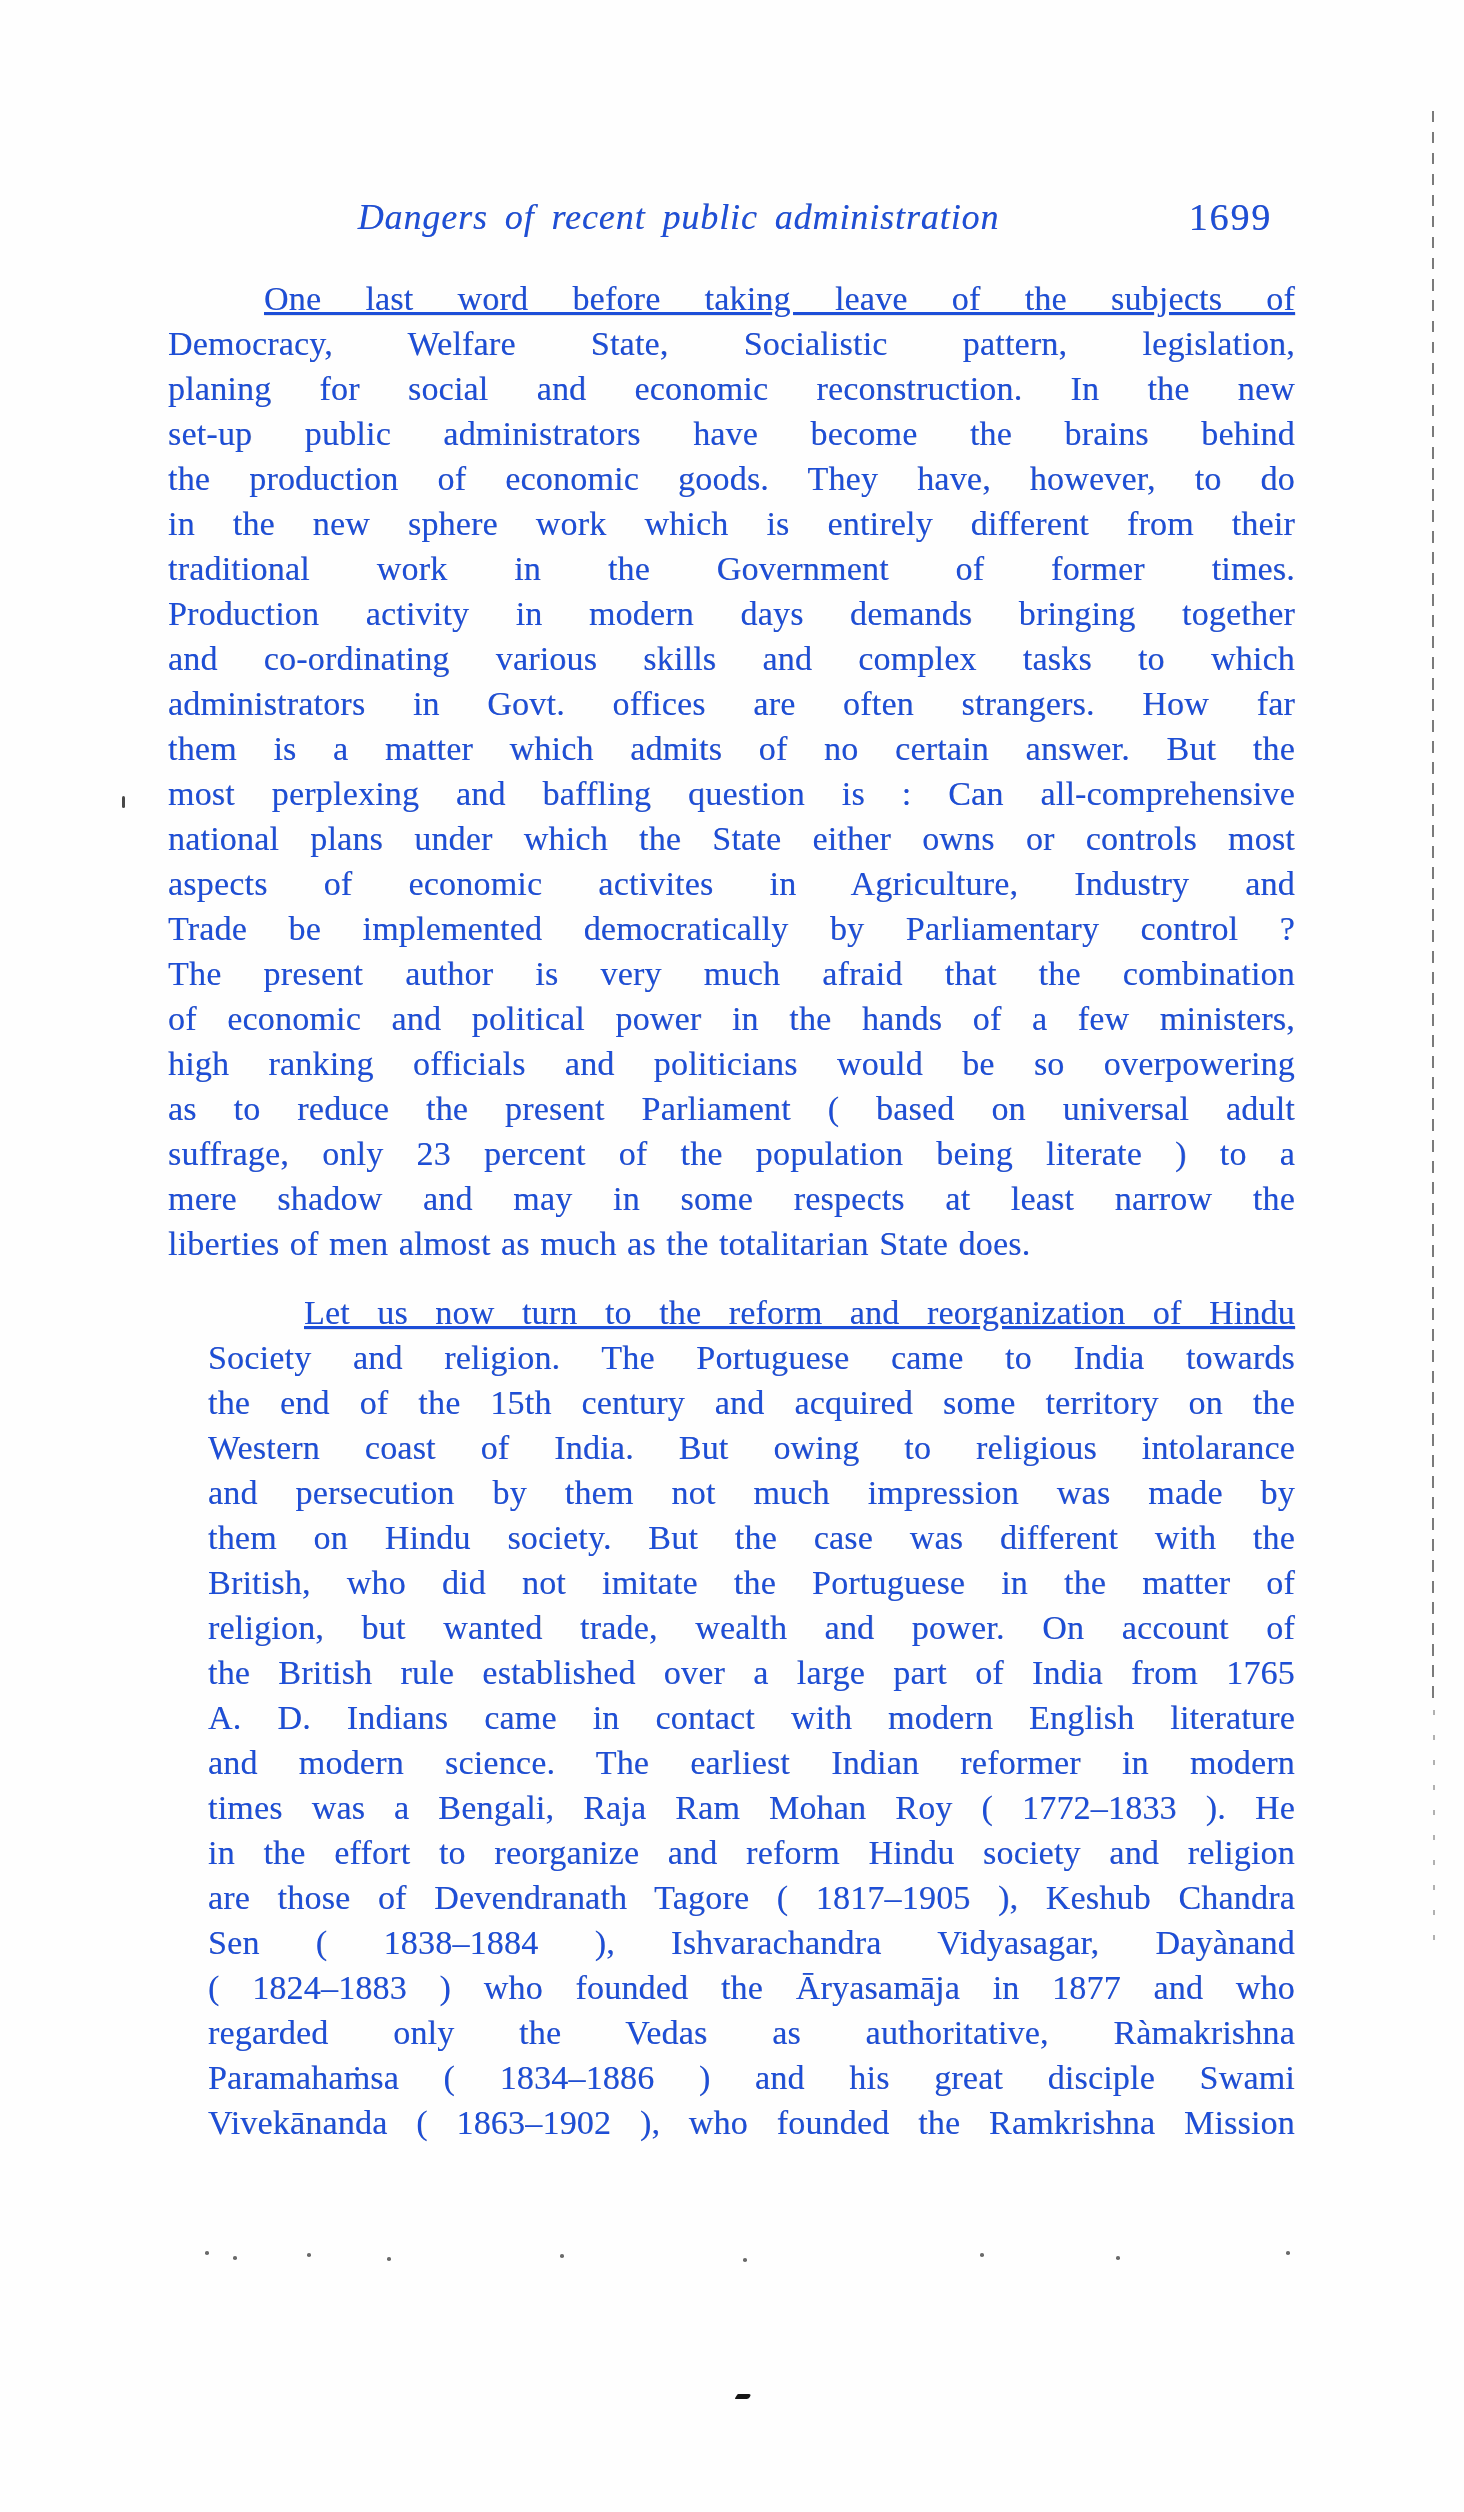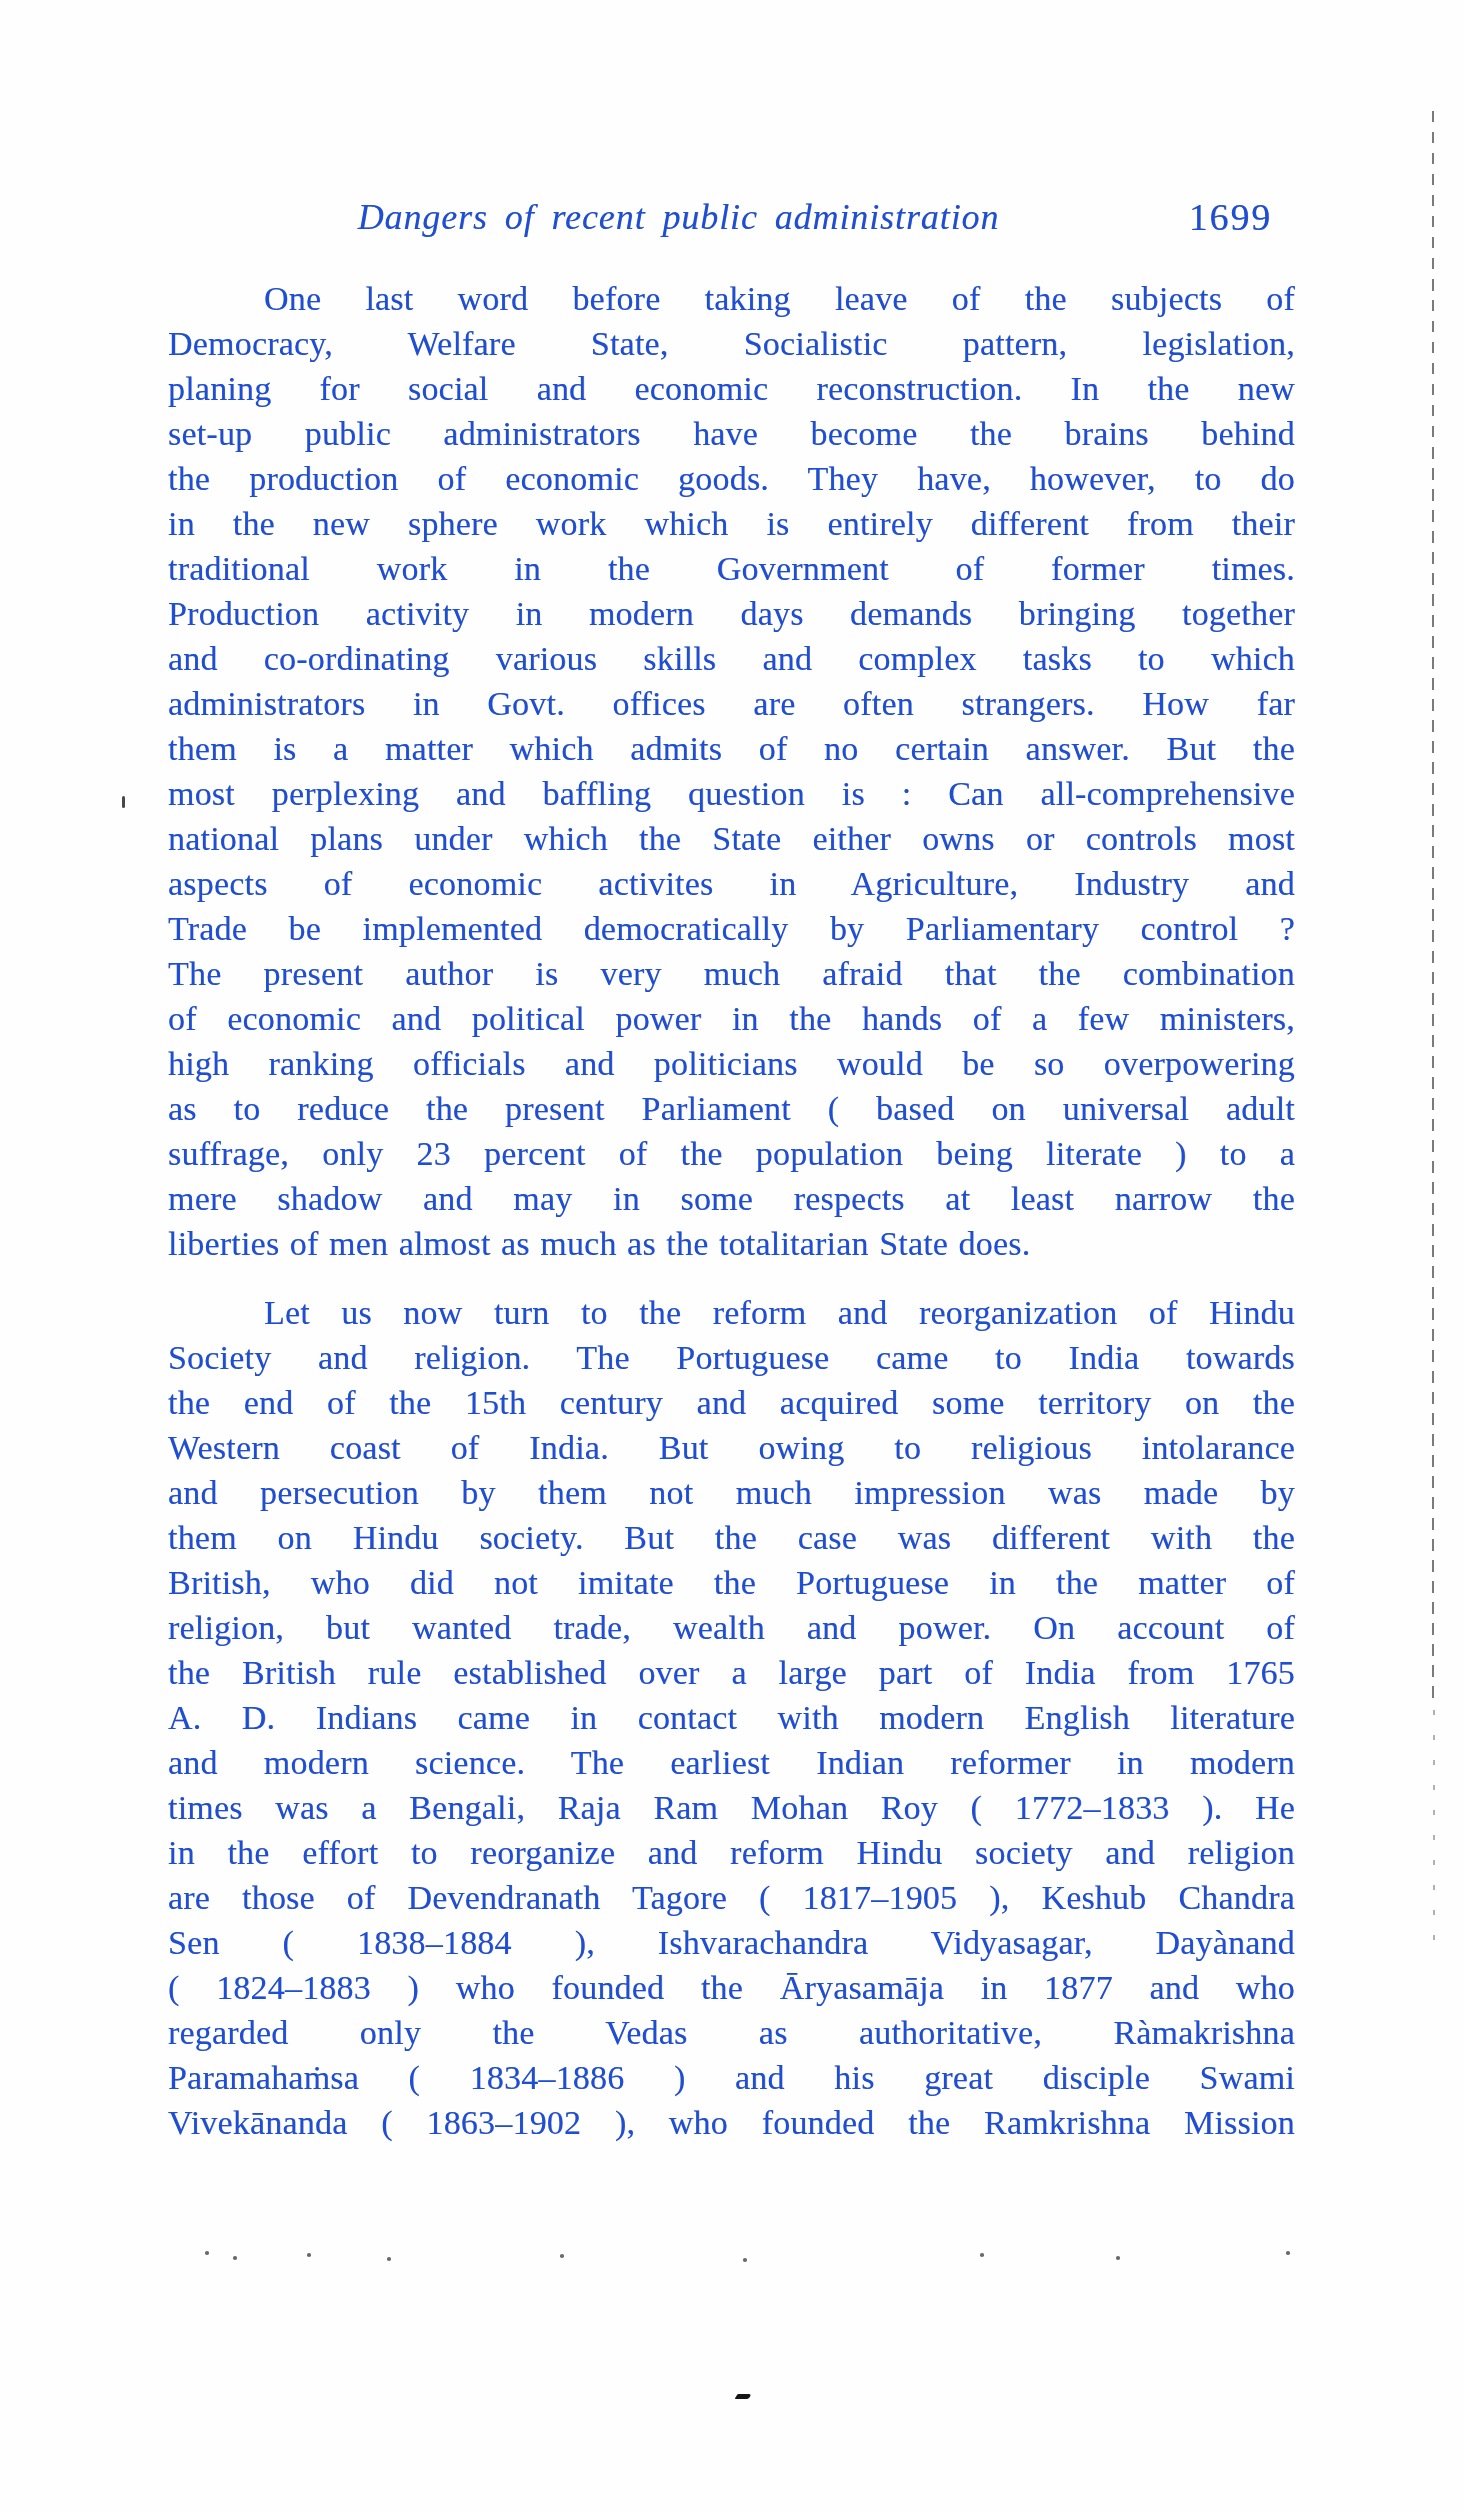--- a/index.html
+++ b/index.html
@@ -35,33 +35,33 @@
     letter-spacing:1.8px;
     text-shadow:0.3px 0.3px 0 rgba(0,0,0,0.4);
   }
   
   .body-text{
     position:absolute;
     left:168px; top:276px;
     width:1127px;
   }
   .para{margin:0;}
-  .para + .para{margin-top:24px;}
+  .para + .para{margin-top:24px;margin-left:40px;}
   .line{
     height:45px;
     line-height:45px;
     font-size:34px;
     letter-spacing:0.2px;
     word-spacing:1.8px;
     text-align:justify;
     text-align-last:justify;
     white-space:nowrap;
     text-shadow:0.3px 0.3px 0 rgba(0,0,0,0.32);
   }
-  .line.indent{text-indent:96px;}
+  .line.indent{text-indent:96px;text-decoration:underline;}
   .line.natural{text-align-last:left;}
   
   .edge-line{
     position:absolute;
     left:1432px; top:111px;
     width:1.8px; height:1595px;
     background:repeating-linear-gradient(180deg,
       rgba(20,20,20,0.75) 0px, rgba(20,20,20,0.75) 11.5px,
       rgba(0,0,0,0) 11.5px, rgba(0,0,0,0) 21px);
     opacity:0.75;

